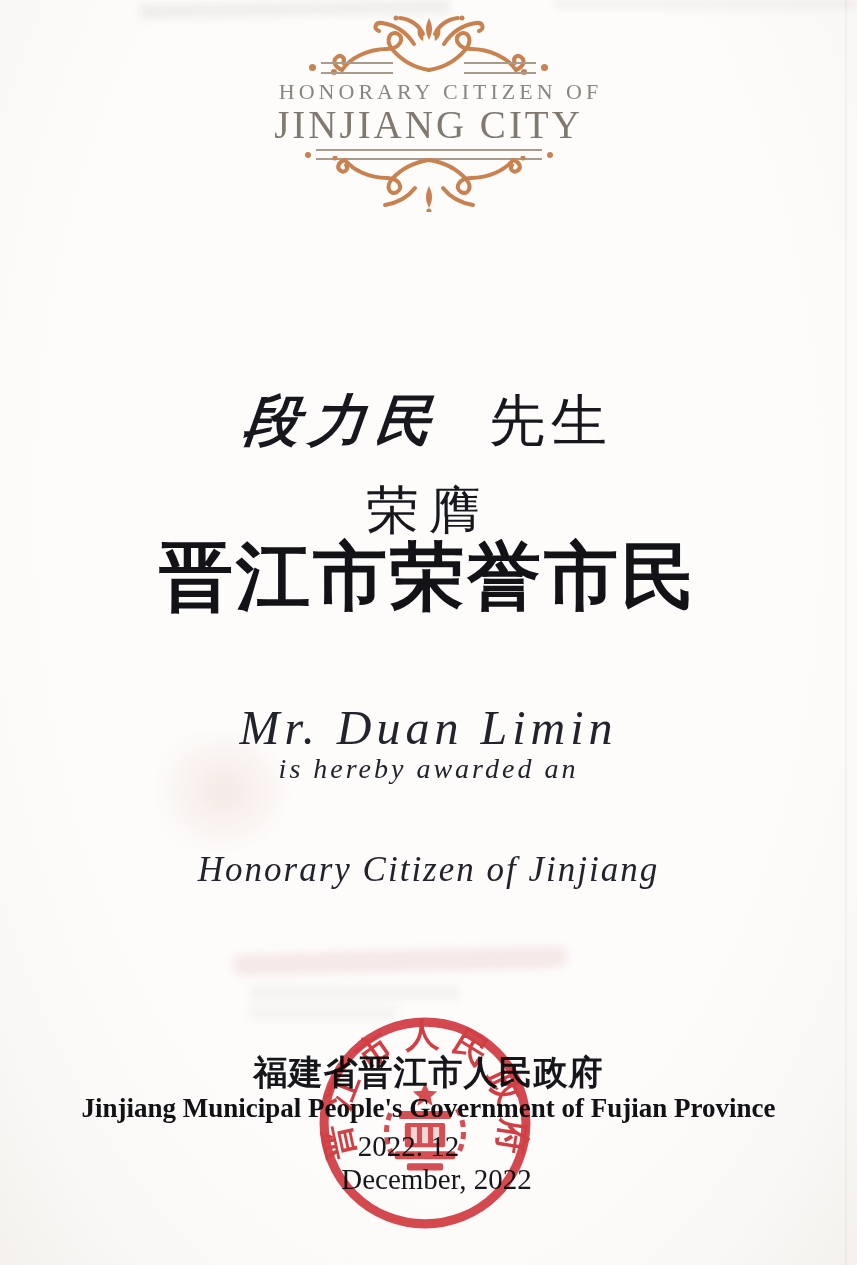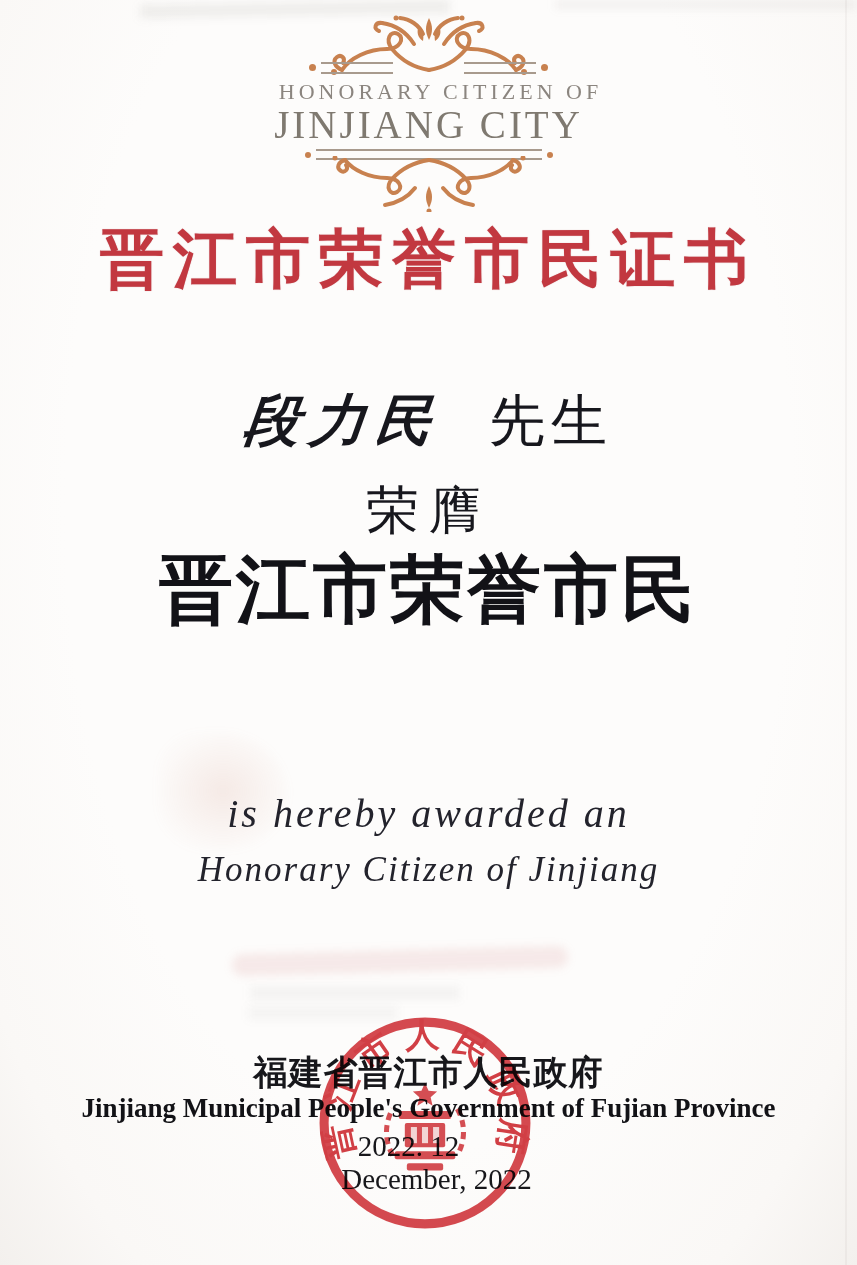--- a/index.html
+++ b/index.html
@@ -45,24 +45,24 @@
   .emblem-line2{position:absolute;top:102px;width:100%;text-align:center;
     font-size:39px;letter-spacing:3px;color:#7f7970;font-family:"Liberation Serif",serif;}
   
   .row{position:absolute;left:0;width:100%;text-align:center;color:#1d1d22;}
   .title-cn{top:216px;font-size:64px;font-weight:700;letter-spacing:9px;color:#c23840;
     font-family:"DejaVu Sans",sans-serif;text-shadow:0 0 1px rgba(150,30,40,.4);}
   .name-row{top:384px;font-size:56px;color:#17171d;}
   .brush{display:inline-block;font-style:italic;transform:skewX(-6deg);font-weight:600;letter-spacing:10px;margin-right:14px;}
   .honorific{letter-spacing:6px;margin-left:33px;}
   .awarded-cn{top:476px;font-size:52px;letter-spacing:10px;color:#17171d;}
-  .award-title-cn{top:541px;font-size:74px;font-weight:700;letter-spacing:3px;color:#121217;
+  .award-title-cn{top:528px;font-size:74px;font-weight:700;letter-spacing:3px;color:#121217;
     font-family:"Liberation Serif",serif;}
   .name-en{top:700px;font-size:48px;font-style:italic;letter-spacing:5px;color:#23232c;}
-  .line-en-1{top:790px;font-size:40px;font-style:italic;letter-spacing:3px;color:#23232c;}
+  .line-en-1{top:753px;font-size:28px;font-style:italic;letter-spacing:3px;color:#23232c;}
   .line-en-2{top:850px;font-size:35px;font-style:italic;letter-spacing:2px;color:#23232c;}
   .issuer-cn{top:1050px;font-size:34px;letter-spacing:1px;color:#17171b;font-weight:600;}
   .issuer-en{top:1093px;font-size:27px;color:#121216;font-weight:600;}
   .date-cn{top:1130px;font-size:29px;color:#17171b;transform:translateX(-20px);}
   .date-en{top:1163px;font-size:29px;color:#17171b;transform:translateX(8px);}
   
   .seal{position:absolute;left:314px;top:1012px;width:222px;height:222px;
     opacity:.9;mix-blend-mode:multiply;}
 </style>
 </head>
@@ -121,30 +121,30 @@
       </g>
       <g fill="#c8814f">
         <path d="M110 30 C106 38 106 44 110 52 C114 44 114 38 110 30 Z"></path>
         <circle cx="110" cy="55" r="2.5"></circle>
         <circle cx="204" cy="2" r="2.5"></circle>
           <circle cx="16" cy="2" r="2.5"></circle>
       </g>
     </svg>
   </div>
 
-  <div class="row title-cn">晋江市荣誉市民证书</div>
 
   <div class="row name-row">
     <span class="brush">段力民</span><span class="honorific">先生</span>
   </div>
 
   <div class="row awarded-cn">荣膺</div>
 
   <div class="row award-title-cn">晋江市荣誉市民</div>
 
+  <div class="row name-en">Mr. Duan Limin</div>
 
   <div class="row line-en-1">is hereby awarded an</div>
 
   <div class="row line-en-2">Honorary Citizen of Jinjiang</div>
 
   <div class="row issuer-cn">福建省晋江市人民政府</div>
 
   <div class="row issuer-en">Jinjiang Municipal People's Government of  Fujian Province</div>
 
   <div class="row date-cn">2022. 12</div>

